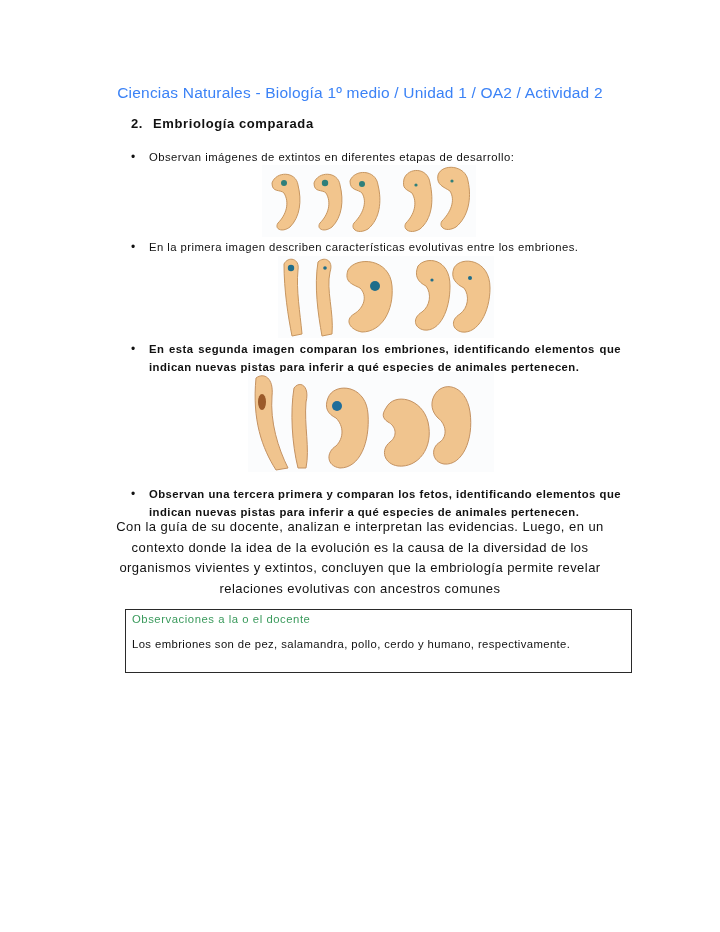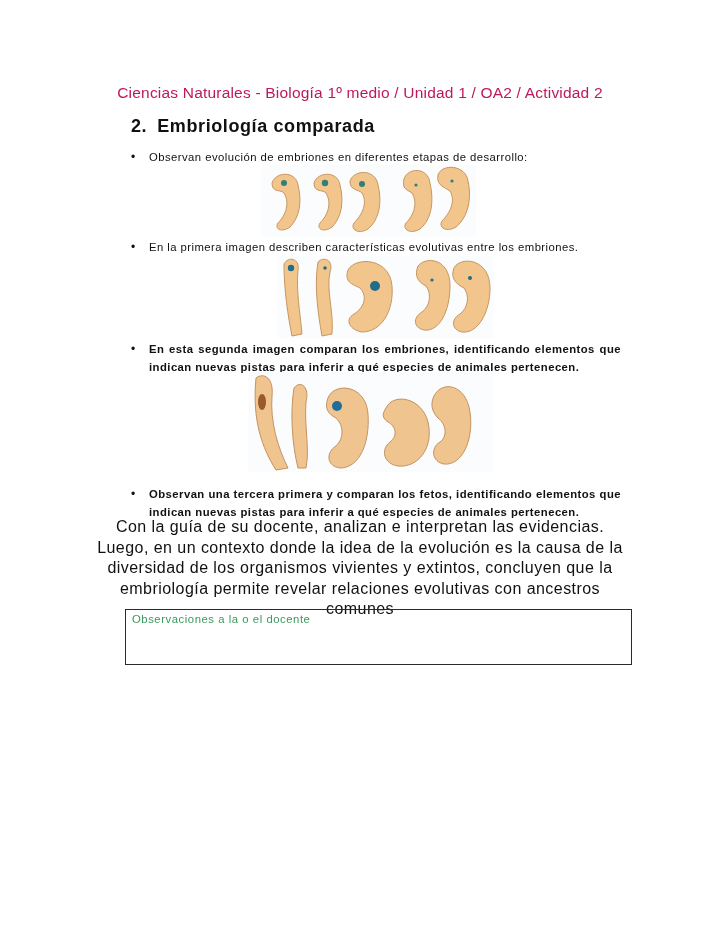--- a/index.html
+++ b/index.html
@@ -16,27 +16,27 @@
       color: #1a1a1a;
     }
     .page-header {
       position: absolute;
       top: 84px;
       left: 0;
       width: 720px;
       text-align: center;
       font-size: 15.5px;
       letter-spacing: 0.2px;
-      color: #be185d;
+      color: #3b82f6;
     }
     .section-title {
       position: absolute;
       top: 116px;
       left: 131px;
-      font-size: 18px;
+      font-size: 13px;
       font-weight: bold;
       letter-spacing: 0.6px;
       color: #111;
     }
     .section-title .num { margin-right: 10px; }
     .bullet {
       position: absolute;
       left: 131px;
       font-size: 11.3px;
       letter-spacing: 0.45px;
@@ -62,31 +62,31 @@
       position: absolute;
       background: #fbfcfd;
     }
     .figure svg { display: block; }
     .paragraph {
       position: absolute;
       top: 517px;
       left: 96px;
       width: 528px;
       text-align: center;
-      font-size: 16px;
+      font-size: 13px;
       letter-spacing: 0.45px;
       line-height: 20.5px;
       color: #111;
     }
     .obs-box {
       position: absolute;
       top: 609px;
       left: 125px;
       width: 507px;
-      height: 56px;
+      height: 64px;
       border: 1.5px solid #2a2a2a;
       box-sizing: border-box;
     }
     .obs-title {
       position: absolute;
       top: 3px;
       left: 6px;
       font-size: 11.3px;
       letter-spacing: 0.55px;
       color: #3a9a5c;
@@ -104,21 +104,21 @@
 <body>
 
 <div class="page-header">Ciencias Naturales - Biología 1º medio / Unidad 1 / OA2 / Actividad 2</div>
 
 <div class="section-title">
   <span class="num">2.</span><span>Embriología comparada</span>
 </div>
 
 <div class="bullet" style="top:148px; width:470px;">
   <span class="dot">•</span>
-  <span class="txt">Observan evolución de embriones en diferentes etapas de desarrollo:</span>
+  <span class="txt">Observan imágenes de extintos en diferentes etapas de desarrollo:</span>
 </div>
 
 <div class="figure" style="top:165px; left:262px; width:214px; height:72px;">
   <svg width="214" height="72" viewBox="0 0 214 72">
     <g fill="#f2c58d" stroke="#c79660" stroke-width="1">
       <path d="M10 18 C 14 6, 34 6, 36 20 C 40 36, 38 52, 28 62 C 20 68, 12 64, 16 58 C 24 50, 28 38, 22 28 C 18 24, 10 28, 10 18 Z"></path>
       <path d="M52 18 C 56 6, 76 6, 78 20 C 82 36, 80 52, 70 62 C 62 68, 54 64, 58 58 C 66 50, 70 38, 64 28 C 60 24, 52 28, 52 18 Z"></path>
       <path d="M88 16 C 92 4, 114 4, 116 20 C 120 36, 118 54, 106 64 C 96 70, 88 64, 92 58 C 100 50, 106 38, 100 28 C 96 24, 88 26, 88 16 Z"></path>
       <path d="M142 14 C 146 2, 166 2, 168 18 C 172 36, 170 54, 158 64 C 148 70, 140 64, 144 58 C 152 50, 156 38, 150 28 C 144 24, 140 24, 142 14 Z"></path>
       <path d="M176 10 C 180 -2, 204 0, 206 16 C 210 34, 206 52, 194 62 C 184 68, 176 62, 180 56 C 188 48, 194 36, 188 26 C 182 22, 174 20, 176 10 Z"></path>
@@ -182,13 +182,14 @@
 
 <div class="bullet justify" style="top:485px; width:490px;">
   <span class="dot">•</span>
   <span class="txt">Observan una tercera primera y comparan los fetos, identificando elementos que indican nuevas pistas para inferir a qué especies de animales pertenecen.</span>
 </div>
 
 <div class="paragraph">Con la guía de su docente, analizan e interpretan las evidencias. Luego, en un contexto donde la idea de la evolución es la causa de la diversidad de los organismos vivientes y extintos, concluyen que la embriología permite revelar relaciones evolutivas con ancestros comunes</div>
 
 <div class="obs-box">
   <div class="obs-title">Observaciones a la o el docente</div>
+  <div class="obs-text">Los embriones son de pez, salamandra, pollo, cerdo y humano, respectivamente.</div>
 </div>
 
 </body></html>

